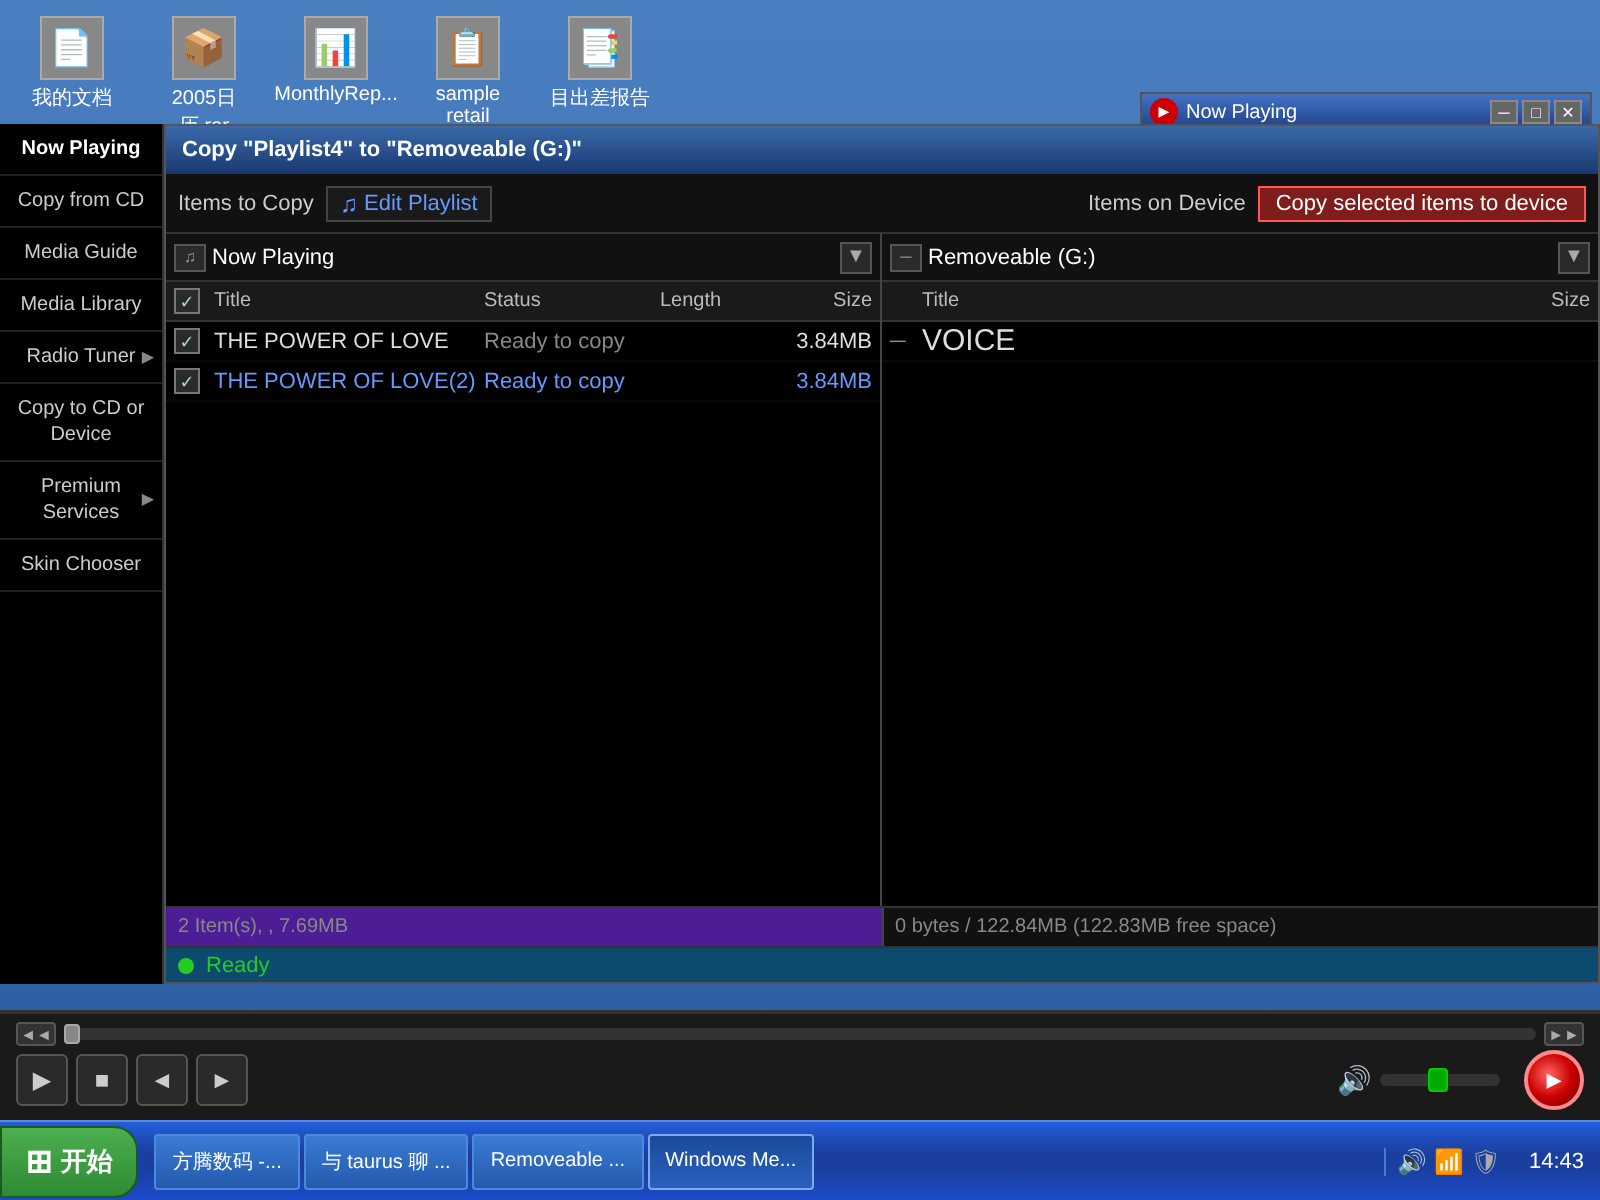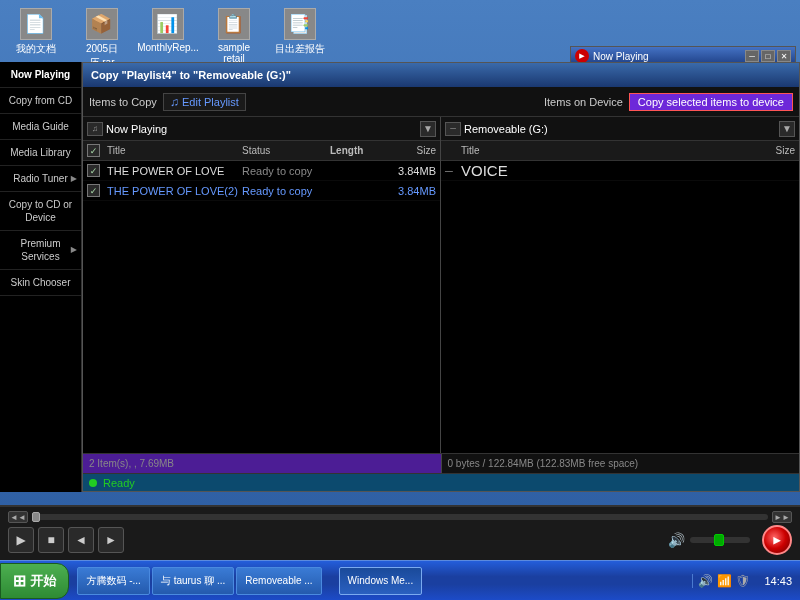--- a/index.html
+++ b/index.html
@@ -99,21 +99,20 @@
       align-items: center;
       gap: 3px;
       cursor: pointer;
       white-space: nowrap;
       max-width: 120px;
       overflow: hidden;
     }
     .taskbar-btn.active {
       background: linear-gradient(180deg, #1a4a9a 0%, #2a60c0 100%);
       border-color: #7aaaf0;
-      margin-left: 15px;
     }
     .taskbar-clock {
       color: white;
       font-size: 11px;
       padding: 0 8px;
       white-space: nowrap;
     }
     .systray {
       display: flex;
       align-items: center;
@@ -265,21 +264,21 @@
       border: 1px solid #444;
       background: #1a1a1a;
     }
     .spacer { flex: 1; }
     .items-on-device-txt {
       color: #ccc;
       font-size: 11px;
       margin-right: 6px;
     }
     .copy-to-device-btn {
-      background: #6d28d9;
+      background: #7f1d1d;
       color: white;
       border: 1px solid #ff5555;
       padding: 2px 8px;
       font-size: 11px;
       cursor: pointer;
       white-space: nowrap;
     }
 
     .copy-panels-area {
       display: flex;
@@ -348,21 +347,21 @@
     }
     .col-h {
       color: #bbb;
       font-size: 10px;
       display: flex;
       align-items: center;
     }
     .col-check-h { width: 20px; }
     .col-title-h { flex: 1; }
     .col-status-h { width: 88px; margin-left: 38px; }
-    .col-length-h { width: 52px; font-weight: bold; }
+    .col-length-h { width: 52px; }
     .col-size-h { width: 54px; text-align: right; justify-content: flex-end; }
 
     .col-r-title-h { flex: 1; }
     .col-r-size-h { width: 80px; text-align: right; justify-content: flex-end; }
 
     .data-rows {
       flex: 1;
       overflow-y: auto;
       background: #000;
     }

